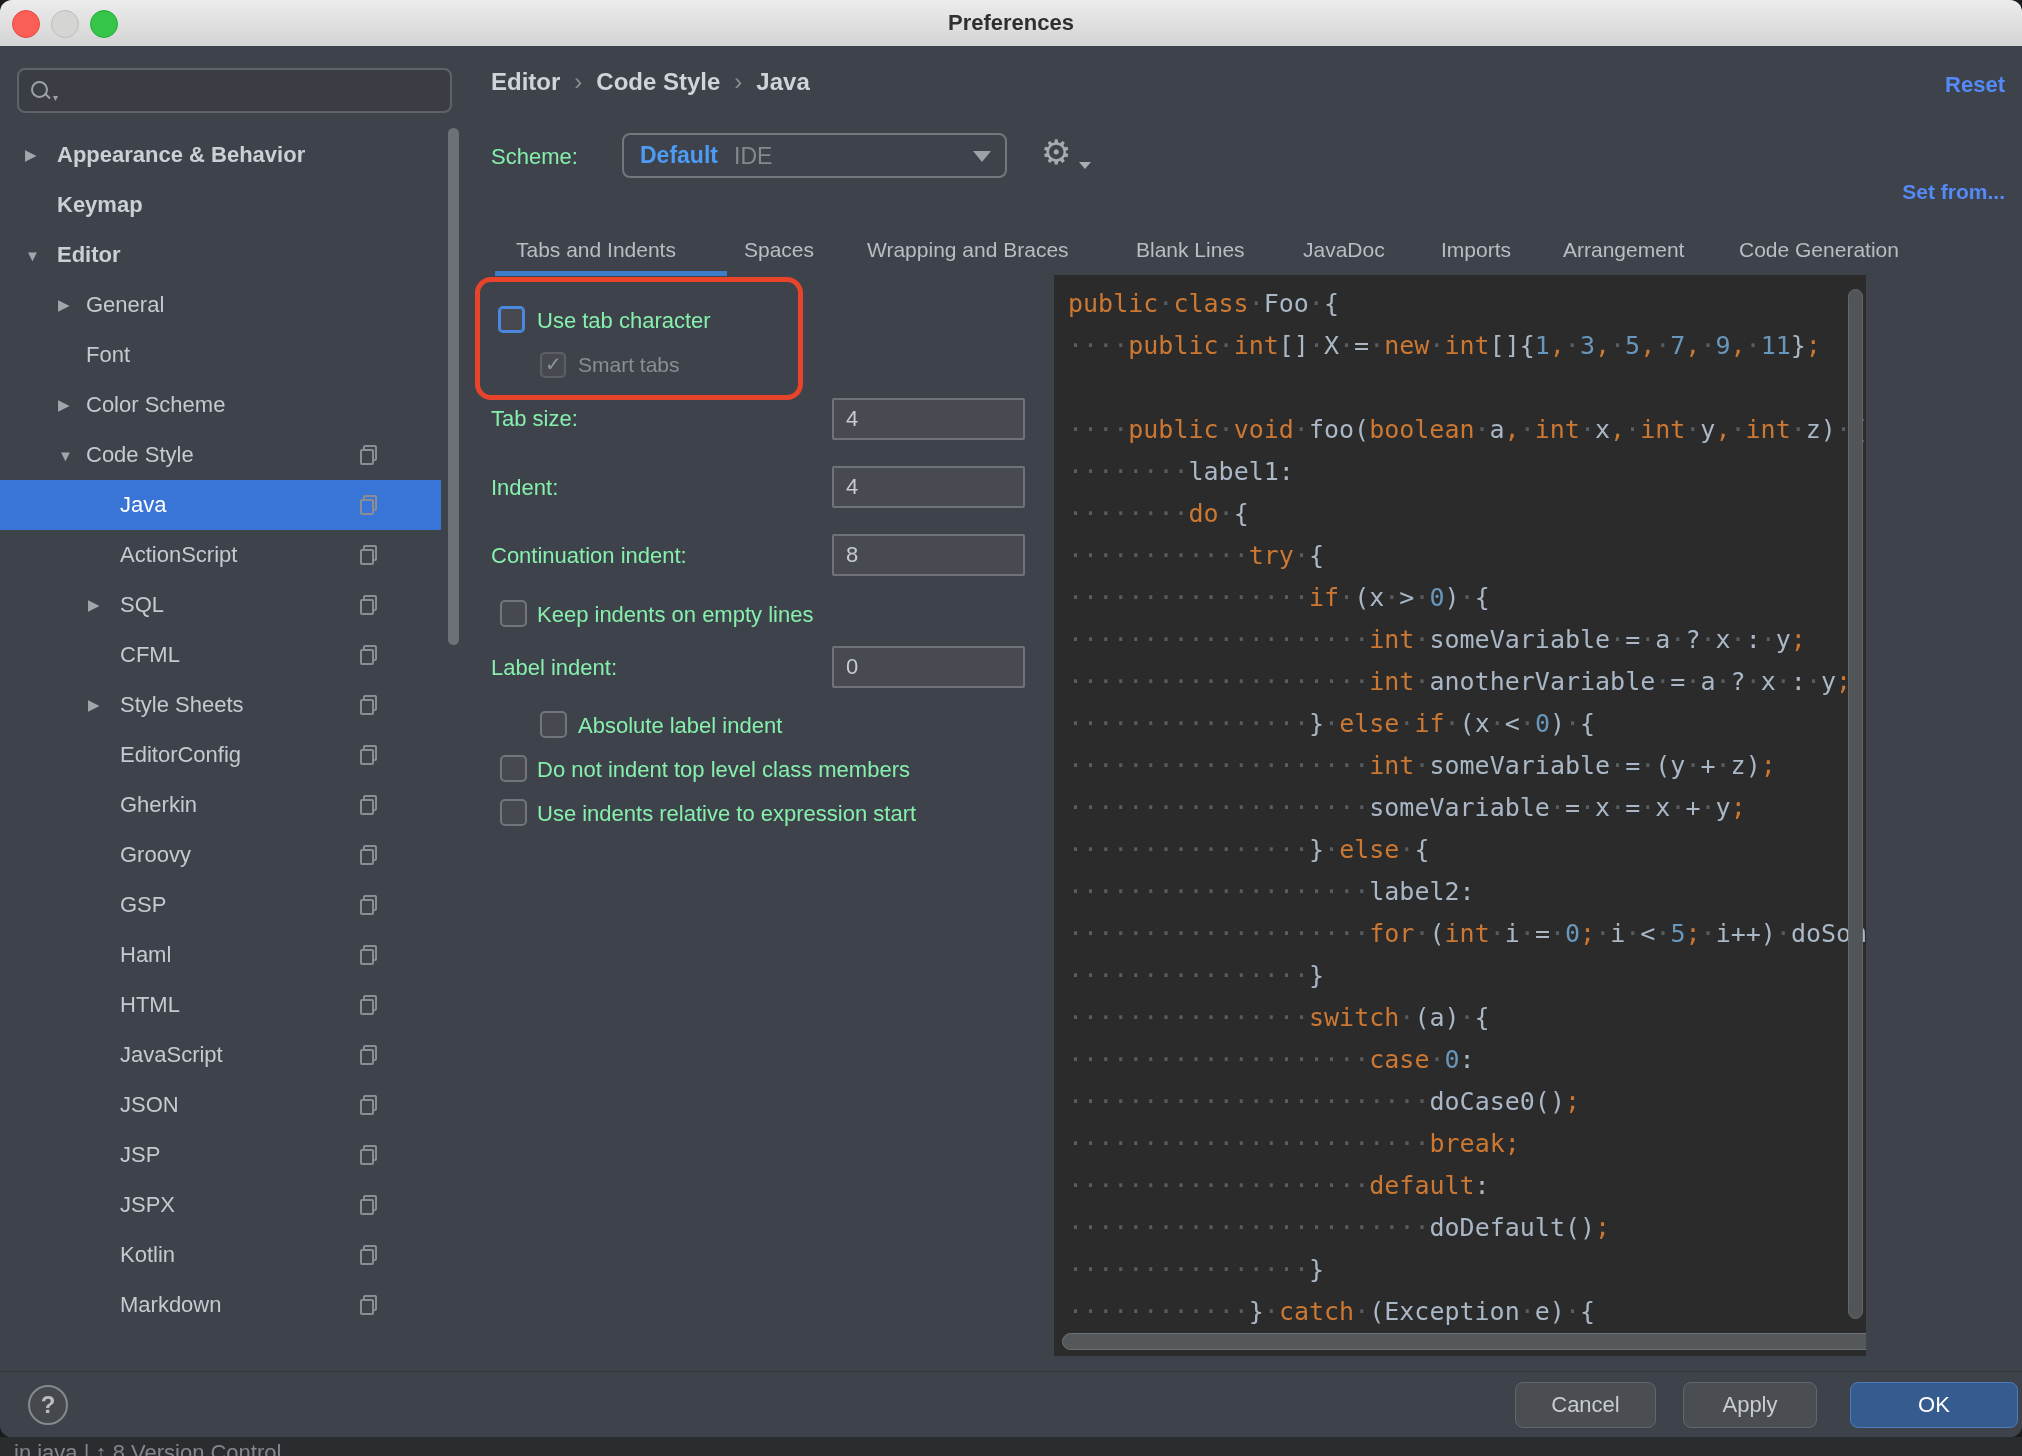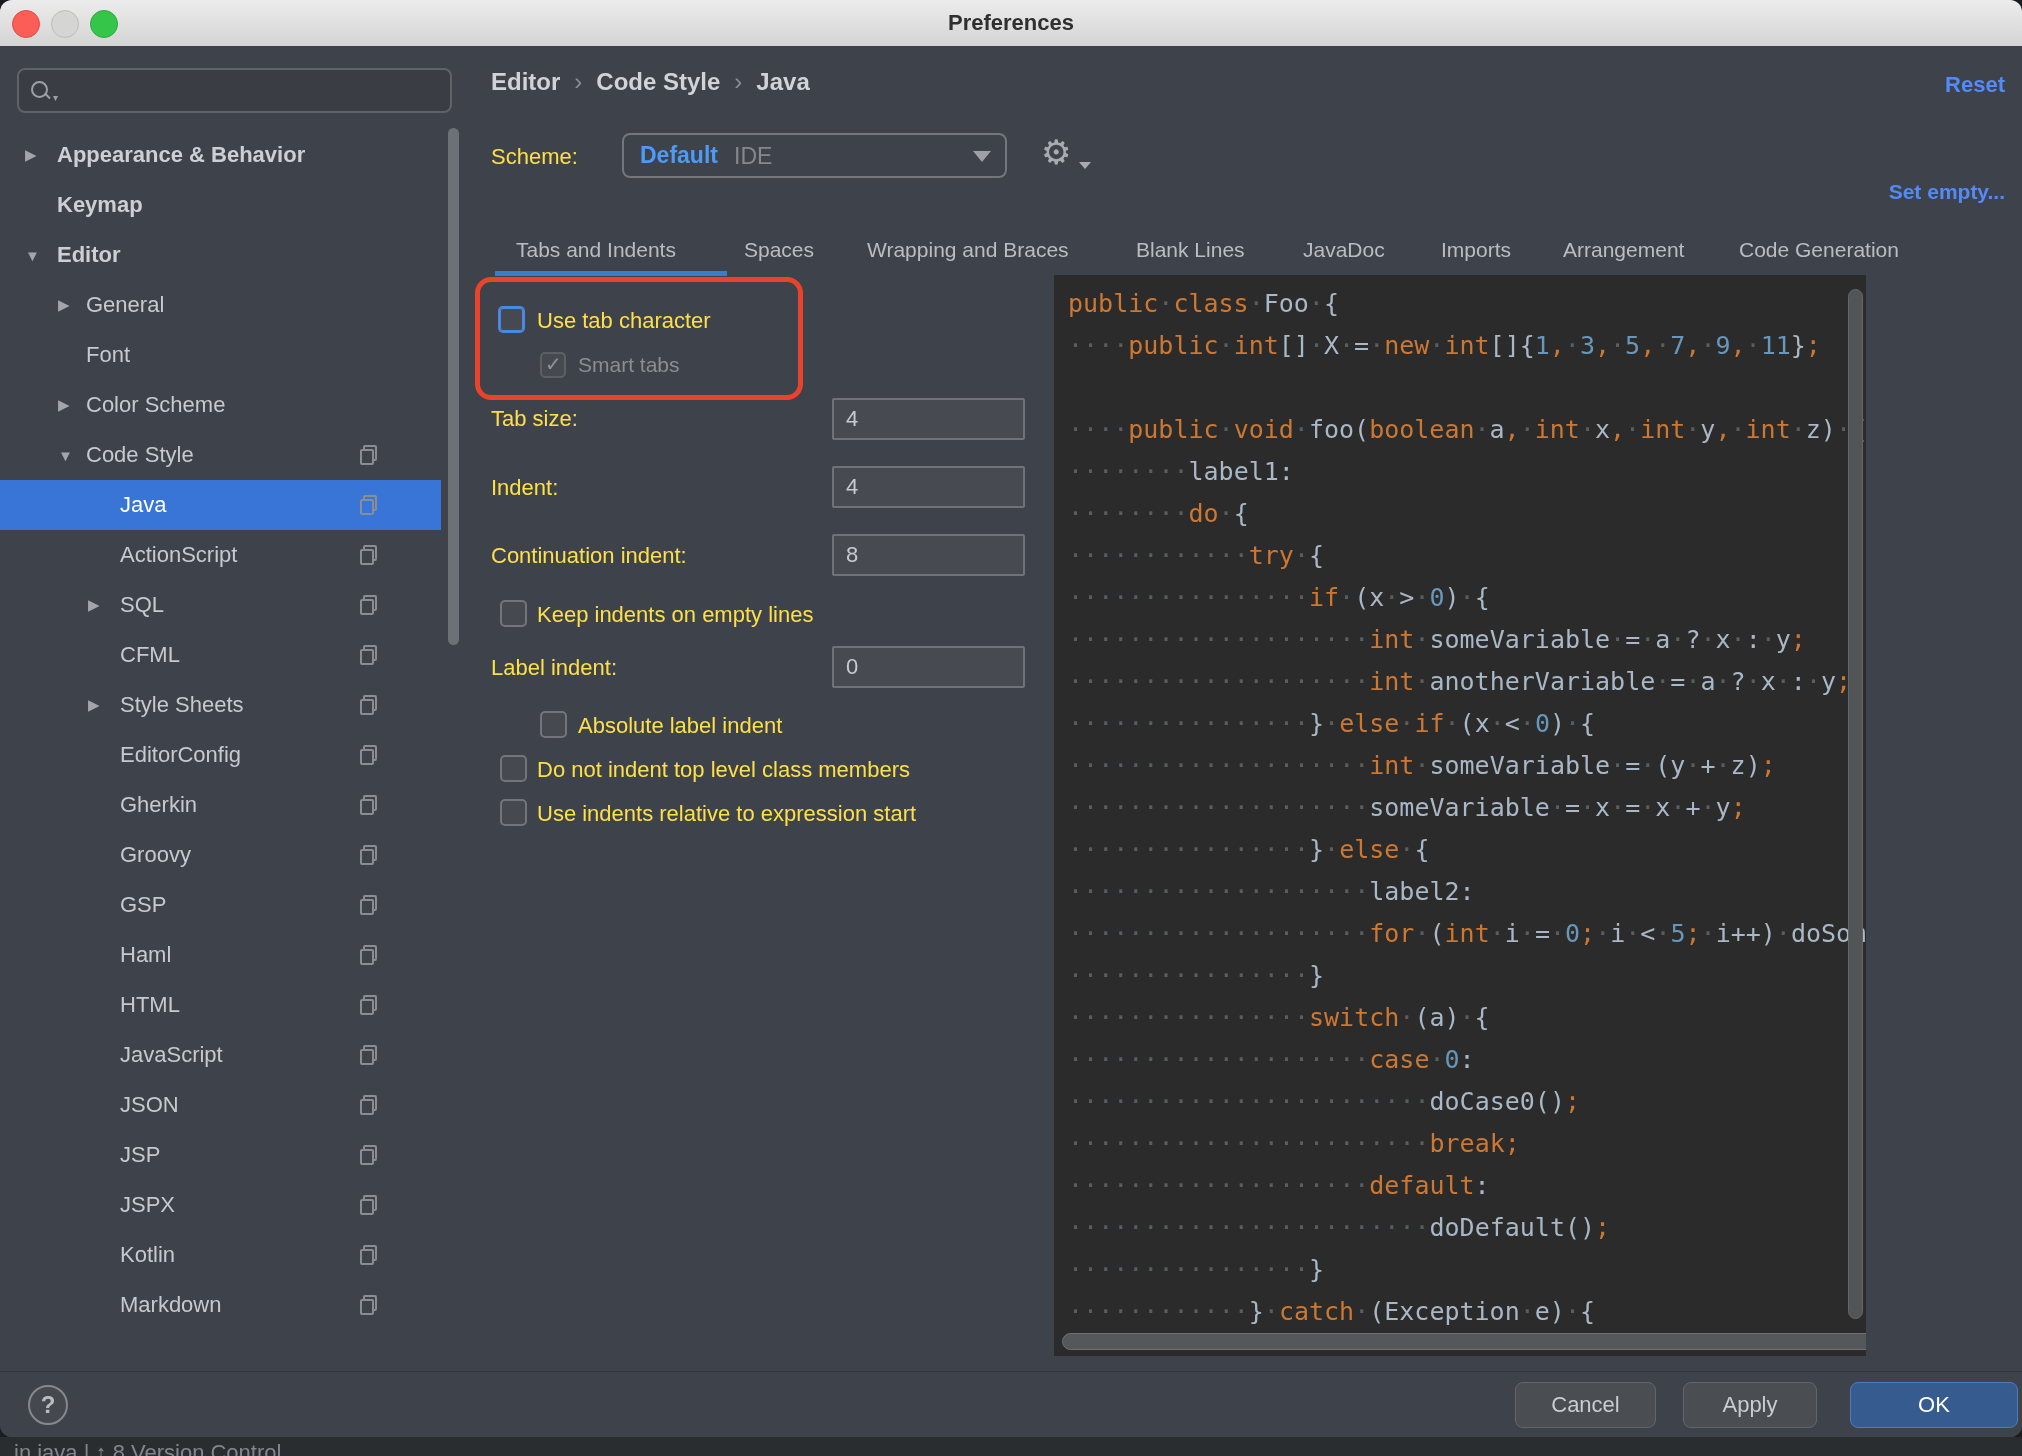--- a/index.html
+++ b/index.html
@@ -78,21 +78,21 @@
   
   .redbox{position:absolute;left:4px;top:231px;width:328px;height:123px;border:5px solid #e8442c;
           border-radius:16px;box-sizing:border-box;z-index:5;}
 
   
   .cb{position:absolute;width:27px;height:27px;border:2px solid #72767c;border-radius:5px;
       background:#464a50;box-sizing:border-box;}
   .cb.focus{border-color:#4c87e0;box-shadow:0 0 0 1px #4c87e0 inset;}
   .cb.checked{border-color:#5c6064;color:#9296_9a;}
   .cb.checked::after{content:"✓";position:absolute;left:3px;top:-2px;font-size:20px;color:#8f9397;}
-  .flabel{position:absolute;font-size:22px;color:#fde047;white-space:nowrap;}
+  .flabel{position:absolute;font-size:22px;color:#86efac;white-space:nowrap;}
   .flabel.disabled{color:#8a8e93;}
   .numfield{position:absolute;left:361px;width:193px;height:42px;background:#474b51;
             border:2px solid #6f7379;border-radius:2px;box-sizing:border-box;color:#c7cbd0;
             font-size:22px;font-family:"Liberation Sans",sans-serif;padding:0 12px;outline:0;}
 
   
   .codepane{position:absolute;left:583px;top:229px;width:812px;height:1081px;background:#2b2b2b;overflow:hidden;}
   .code{position:absolute;left:14px;top:8px;right:26px;font-family:"DejaVu Sans Mono",monospace;
         font-size:25px;line-height:42px;white-space:pre;}
   .code-line{height:42px;}
@@ -248,21 +248,21 @@
     <span class="link reset">Reset</span>
 
     <div class="scheme-label flabel" style="position:absolute;left:20px;top:98px;">Scheme:</div>
     <div class="scheme-dd">
       <span class="v1">Default</span>
       <span class="v2">IDE</span>
       <span class="dd-caret"></span>
     </div>
     <span class="gear">⚙</span>
     <span class="gear-caret"></span>
-    <span class="link setfrom">Set empty...</span>
+    <span class="link setfrom">Set from...</span>
 
     <div id="tabs">
         <span class="tab">Tabs and Indents</span>
         <span class="tab">Spaces</span>
         <span class="tab">Wrapping and Braces</span>
         <span class="tab">Blank Lines</span>
         <span class="tab">JavaDoc</span>
         <span class="tab">Imports</span>
         <span class="tab">Arrangement</span>
         <span class="tab">Code Generation</span>

